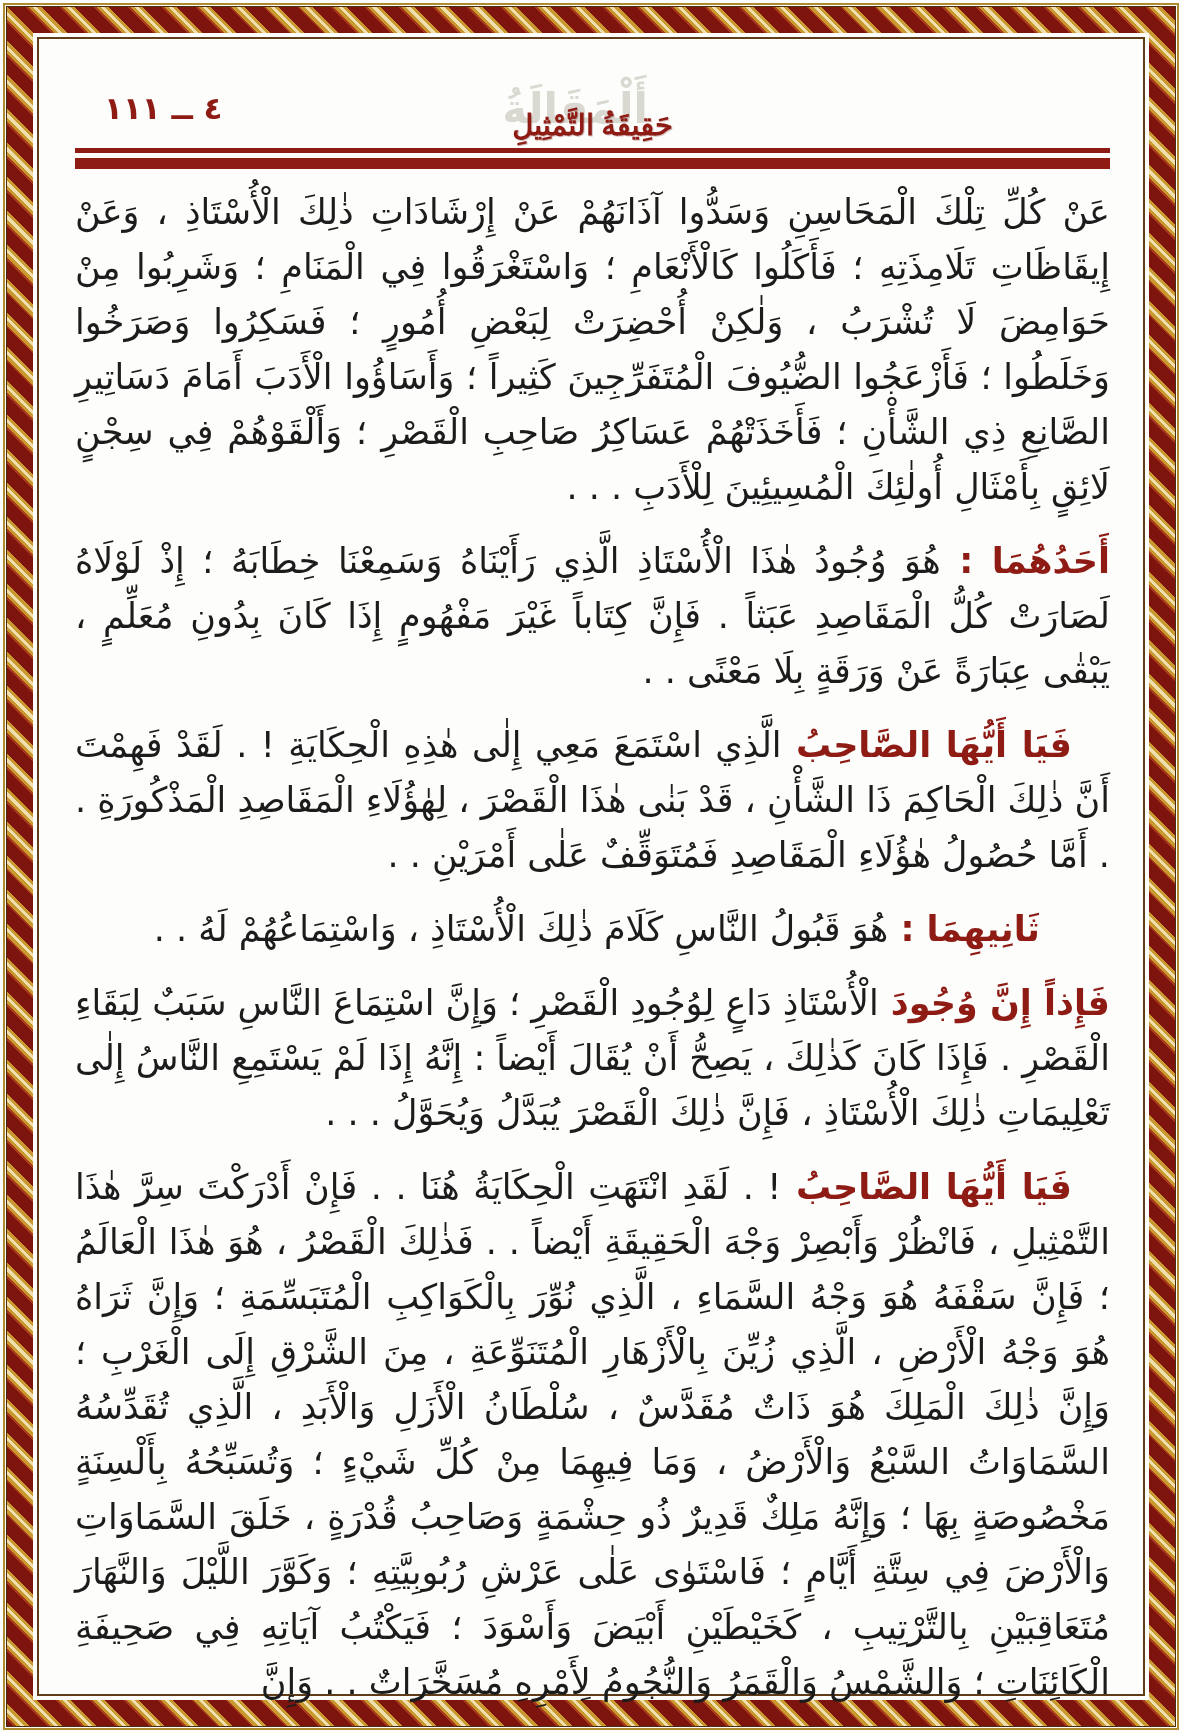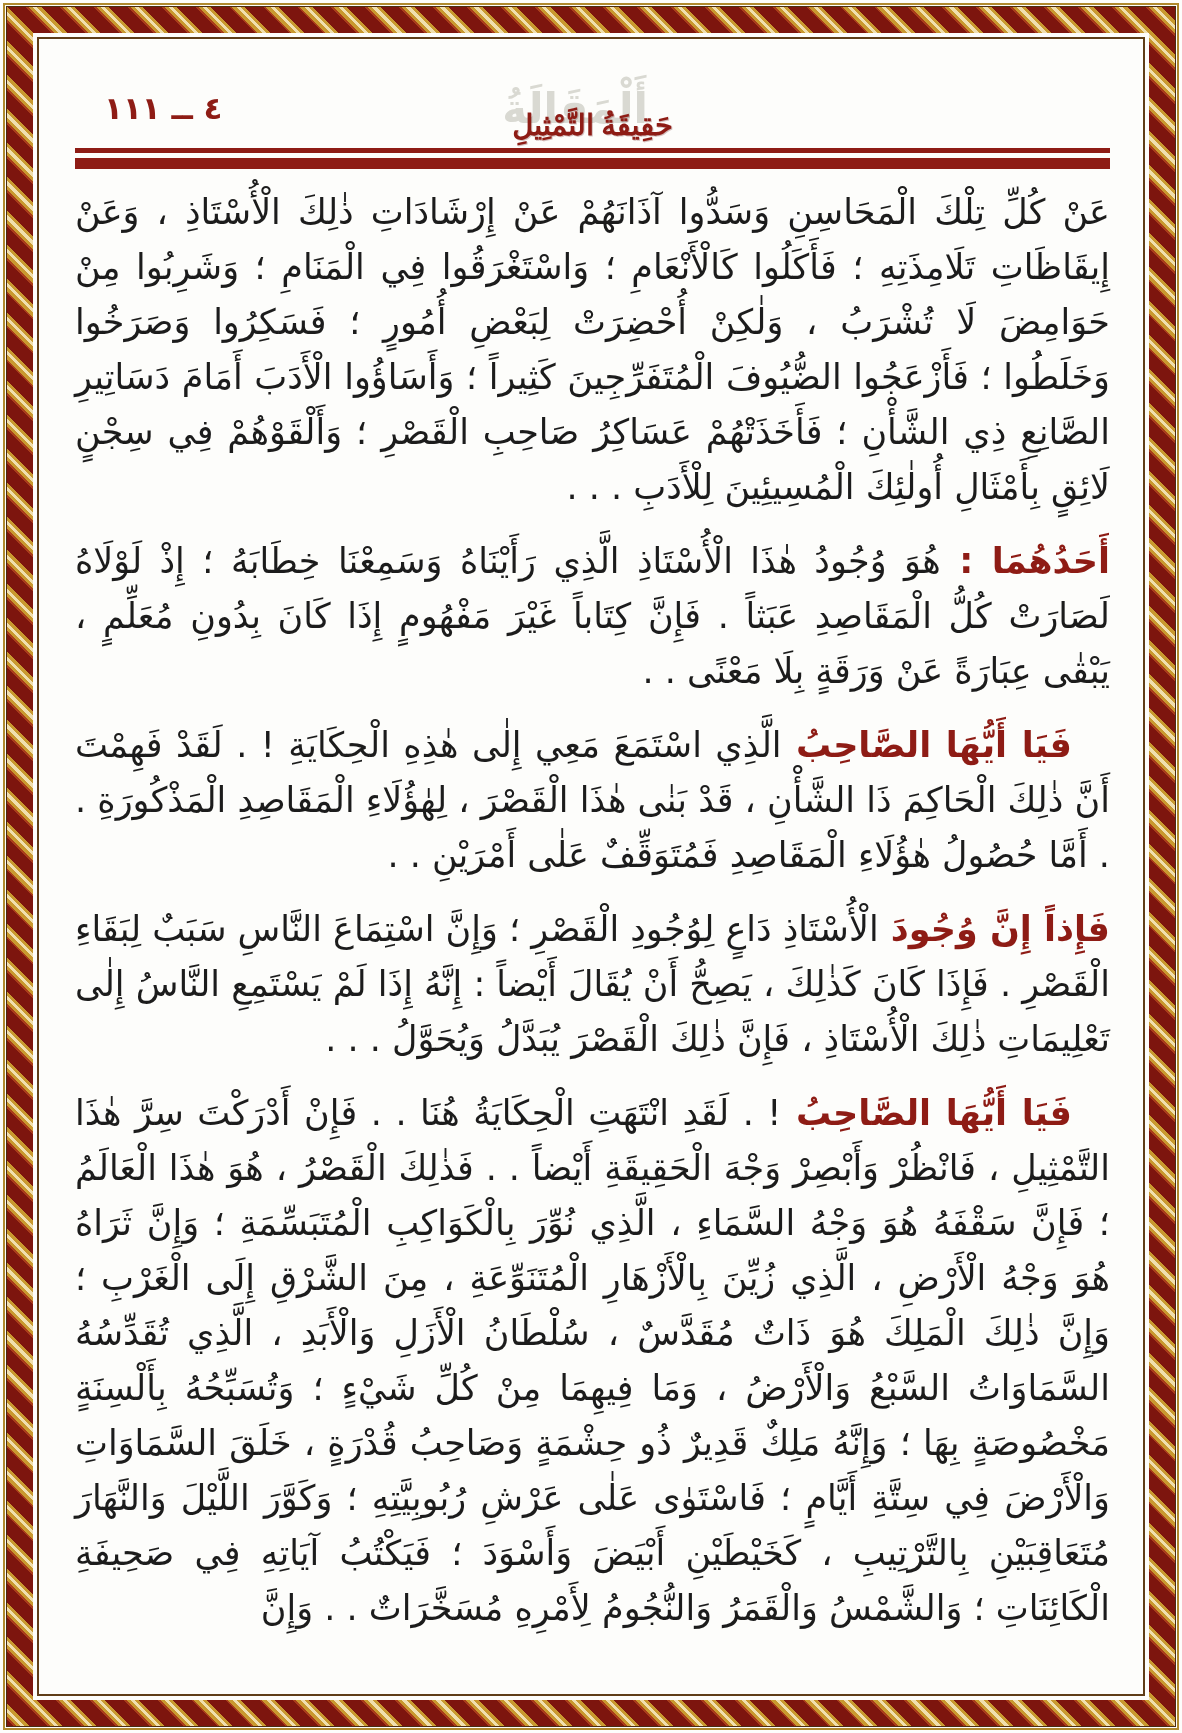--- a/index.html
+++ b/index.html
@@ -121,19 +121,20 @@
   </div>
 
   <div class="content">
 
     <p class="para"><span class="lead"></span><span class="ptext">عَنْ كُلِّ تِلْكَ الْمَحَاسِنِ وَسَدُّوا آذَانَهُمْ عَنْ إِرْشَادَاتِ ذٰلِكَ الْأُسْتَاذِ ، وَعَنْ إِيقَاظَاتِ تَلَامِذَتِهِ ؛ فَأَكَلُوا كَالْأَنْعَامِ ؛ وَاسْتَغْرَقُوا فِي الْمَنَامِ ؛ وَشَرِبُوا مِنْ حَوَامِضَ لَا تُشْرَبُ ، وَلٰكِنْ أُحْضِرَتْ لِبَعْضِ أُمُورٍ ؛ فَسَكِرُوا وَصَرَخُوا وَخَلَطُوا ؛ فَأَزْعَجُوا الضُّيُوفَ الْمُتَفَرِّجِينَ كَثِيراً ؛ وَأَسَاؤُوا الْأَدَبَ أَمَامَ دَسَاتِيرِ الصَّانِعِ ذِي الشَّأْنِ ؛ فَأَخَذَتْهُمْ عَسَاكِرُ صَاحِبِ الْقَصْرِ ؛ وَأَلْقَوْهُمْ فِي سِجْنٍ لَائِقٍ بِأَمْثَالِ أُولٰئِكَ الْمُسِيئِينَ لِلْأَدَبِ . . .</span></p>
 
     <p class="para"><span class="lead">أَحَدُهُمَا : </span><span class="ptext">هُوَ وُجُودُ هٰذَا الْأُسْتَاذِ الَّذِي رَأَيْنَاهُ وَسَمِعْنَا خِطَابَهُ ؛ إِذْ لَوْلَاهُ لَصَارَتْ كُلُّ الْمَقَاصِدِ عَبَثاً . فَإِنَّ كِتَاباً غَيْرَ مَفْهُومٍ إِذَا كَانَ بِدُونِ مُعَلِّمٍ ، يَبْقٰى عِبَارَةً عَنْ وَرَقَةٍ بِلَا مَعْنًى . .</span></p>
 
     <p class="para ind-sm"><span class="lead">فَيَا أَيُّهَا الصَّاحِبُ </span><span class="ptext">الَّذِي اسْتَمَعَ مَعِي إِلٰى هٰذِهِ الْحِكَايَةِ ! . لَقَدْ فَهِمْتَ أَنَّ ذٰلِكَ الْحَاكِمَ ذَا الشَّأْنِ ، قَدْ بَنٰى هٰذَا الْقَصْرَ ، لِهٰؤُلَاءِ الْمَقَاصِدِ الْمَذْكُورَةِ . . أَمَّا حُصُولُ هٰؤُلَاءِ الْمَقَاصِدِ فَمُتَوَقِّفٌ عَلٰى أَمْرَيْنِ . .</span></p>
 
+    <p class="para ind-md"><span class="lead">ثَانِيهِمَا : </span><span class="ptext">هُوَ قَبُولُ النَّاسِ كَلَامَ ذٰلِكَ الْأُسْتَاذِ ، وَاسْتِمَاعُهُمْ لَهُ . .</span></p>
 
     <p class="para"><span class="lead">فَإِذاً إِنَّ وُجُودَ </span><span class="ptext">الْأُسْتَاذِ دَاعٍ لِوُجُودِ الْقَصْرِ ؛ وَإِنَّ اسْتِمَاعَ النَّاسِ سَبَبٌ لِبَقَاءِ الْقَصْرِ . فَإِذَا كَانَ كَذٰلِكَ ، يَصِحُّ أَنْ يُقَالَ أَيْضاً : إِنَّهُ إِذَا لَمْ يَسْتَمِعِ النَّاسُ إِلٰى تَعْلِيمَاتِ ذٰلِكَ الْأُسْتَاذِ ، فَإِنَّ ذٰلِكَ الْقَصْرَ يُبَدَّلُ وَيُحَوَّلُ . . .</span></p>
 
     <p class="para ind-sm"><span class="lead">فَيَا أَيُّهَا الصَّاحِبُ </span><span class="ptext">! . لَقَدِ انْتَهَتِ الْحِكَايَةُ هُنَا . . فَإِنْ أَدْرَكْتَ سِرَّ هٰذَا التَّمْثِيلِ ، فَانْظُرْ وَأَبْصِرْ وَجْهَ الْحَقِيقَةِ أَيْضاً . . فَذٰلِكَ الْقَصْرُ ، هُوَ هٰذَا الْعَالَمُ ؛ فَإِنَّ سَقْفَهُ هُوَ وَجْهُ السَّمَاءِ ، الَّذِي نُوِّرَ بِالْكَوَاكِبِ الْمُتَبَسِّمَةِ ؛ وَإِنَّ ثَرَاهُ هُوَ وَجْهُ الْأَرْضِ ، الَّذِي زُيِّنَ بِالْأَزْهَارِ الْمُتَنَوِّعَةِ ، مِنَ الشَّرْقِ إِلَى الْغَرْبِ ؛ وَإِنَّ ذٰلِكَ الْمَلِكَ هُوَ ذَاتٌ مُقَدَّسٌ ، سُلْطَانُ الْأَزَلِ وَالْأَبَدِ ، الَّذِي تُقَدِّسُهُ السَّمَاوَاتُ السَّبْعُ وَالْأَرْضُ ، وَمَا فِيهِمَا مِنْ كُلِّ شَيْءٍ ؛ وَتُسَبِّحُهُ بِأَلْسِنَةٍ مَخْصُوصَةٍ بِهَا ؛ وَإِنَّهُ مَلِكٌ قَدِيرٌ ذُو حِشْمَةٍ وَصَاحِبُ قُدْرَةٍ ، خَلَقَ السَّمَاوَاتِ وَالْأَرْضَ فِي سِتَّةِ أَيَّامٍ ؛ فَاسْتَوٰى عَلٰى عَرْشِ رُبُوبِيَّتِهِ ؛ وَكَوَّرَ اللَّيْلَ وَالنَّهَارَ مُتَعَاقِبَيْنِ بِالتَّرْتِيبِ ، كَخَيْطَيْنِ أَبْيَضَ وَأَسْوَدَ ؛ فَيَكْتُبُ آيَاتِهِ فِي صَحِيفَةِ الْكَائِنَاتِ ؛ وَالشَّمْسُ وَالْقَمَرُ وَالنُّجُومُ لِأَمْرِهِ مُسَخَّرَاتٌ . . وَإِنَّ</span></p>
 
   </div>
 </div>
 
 </body></html>

